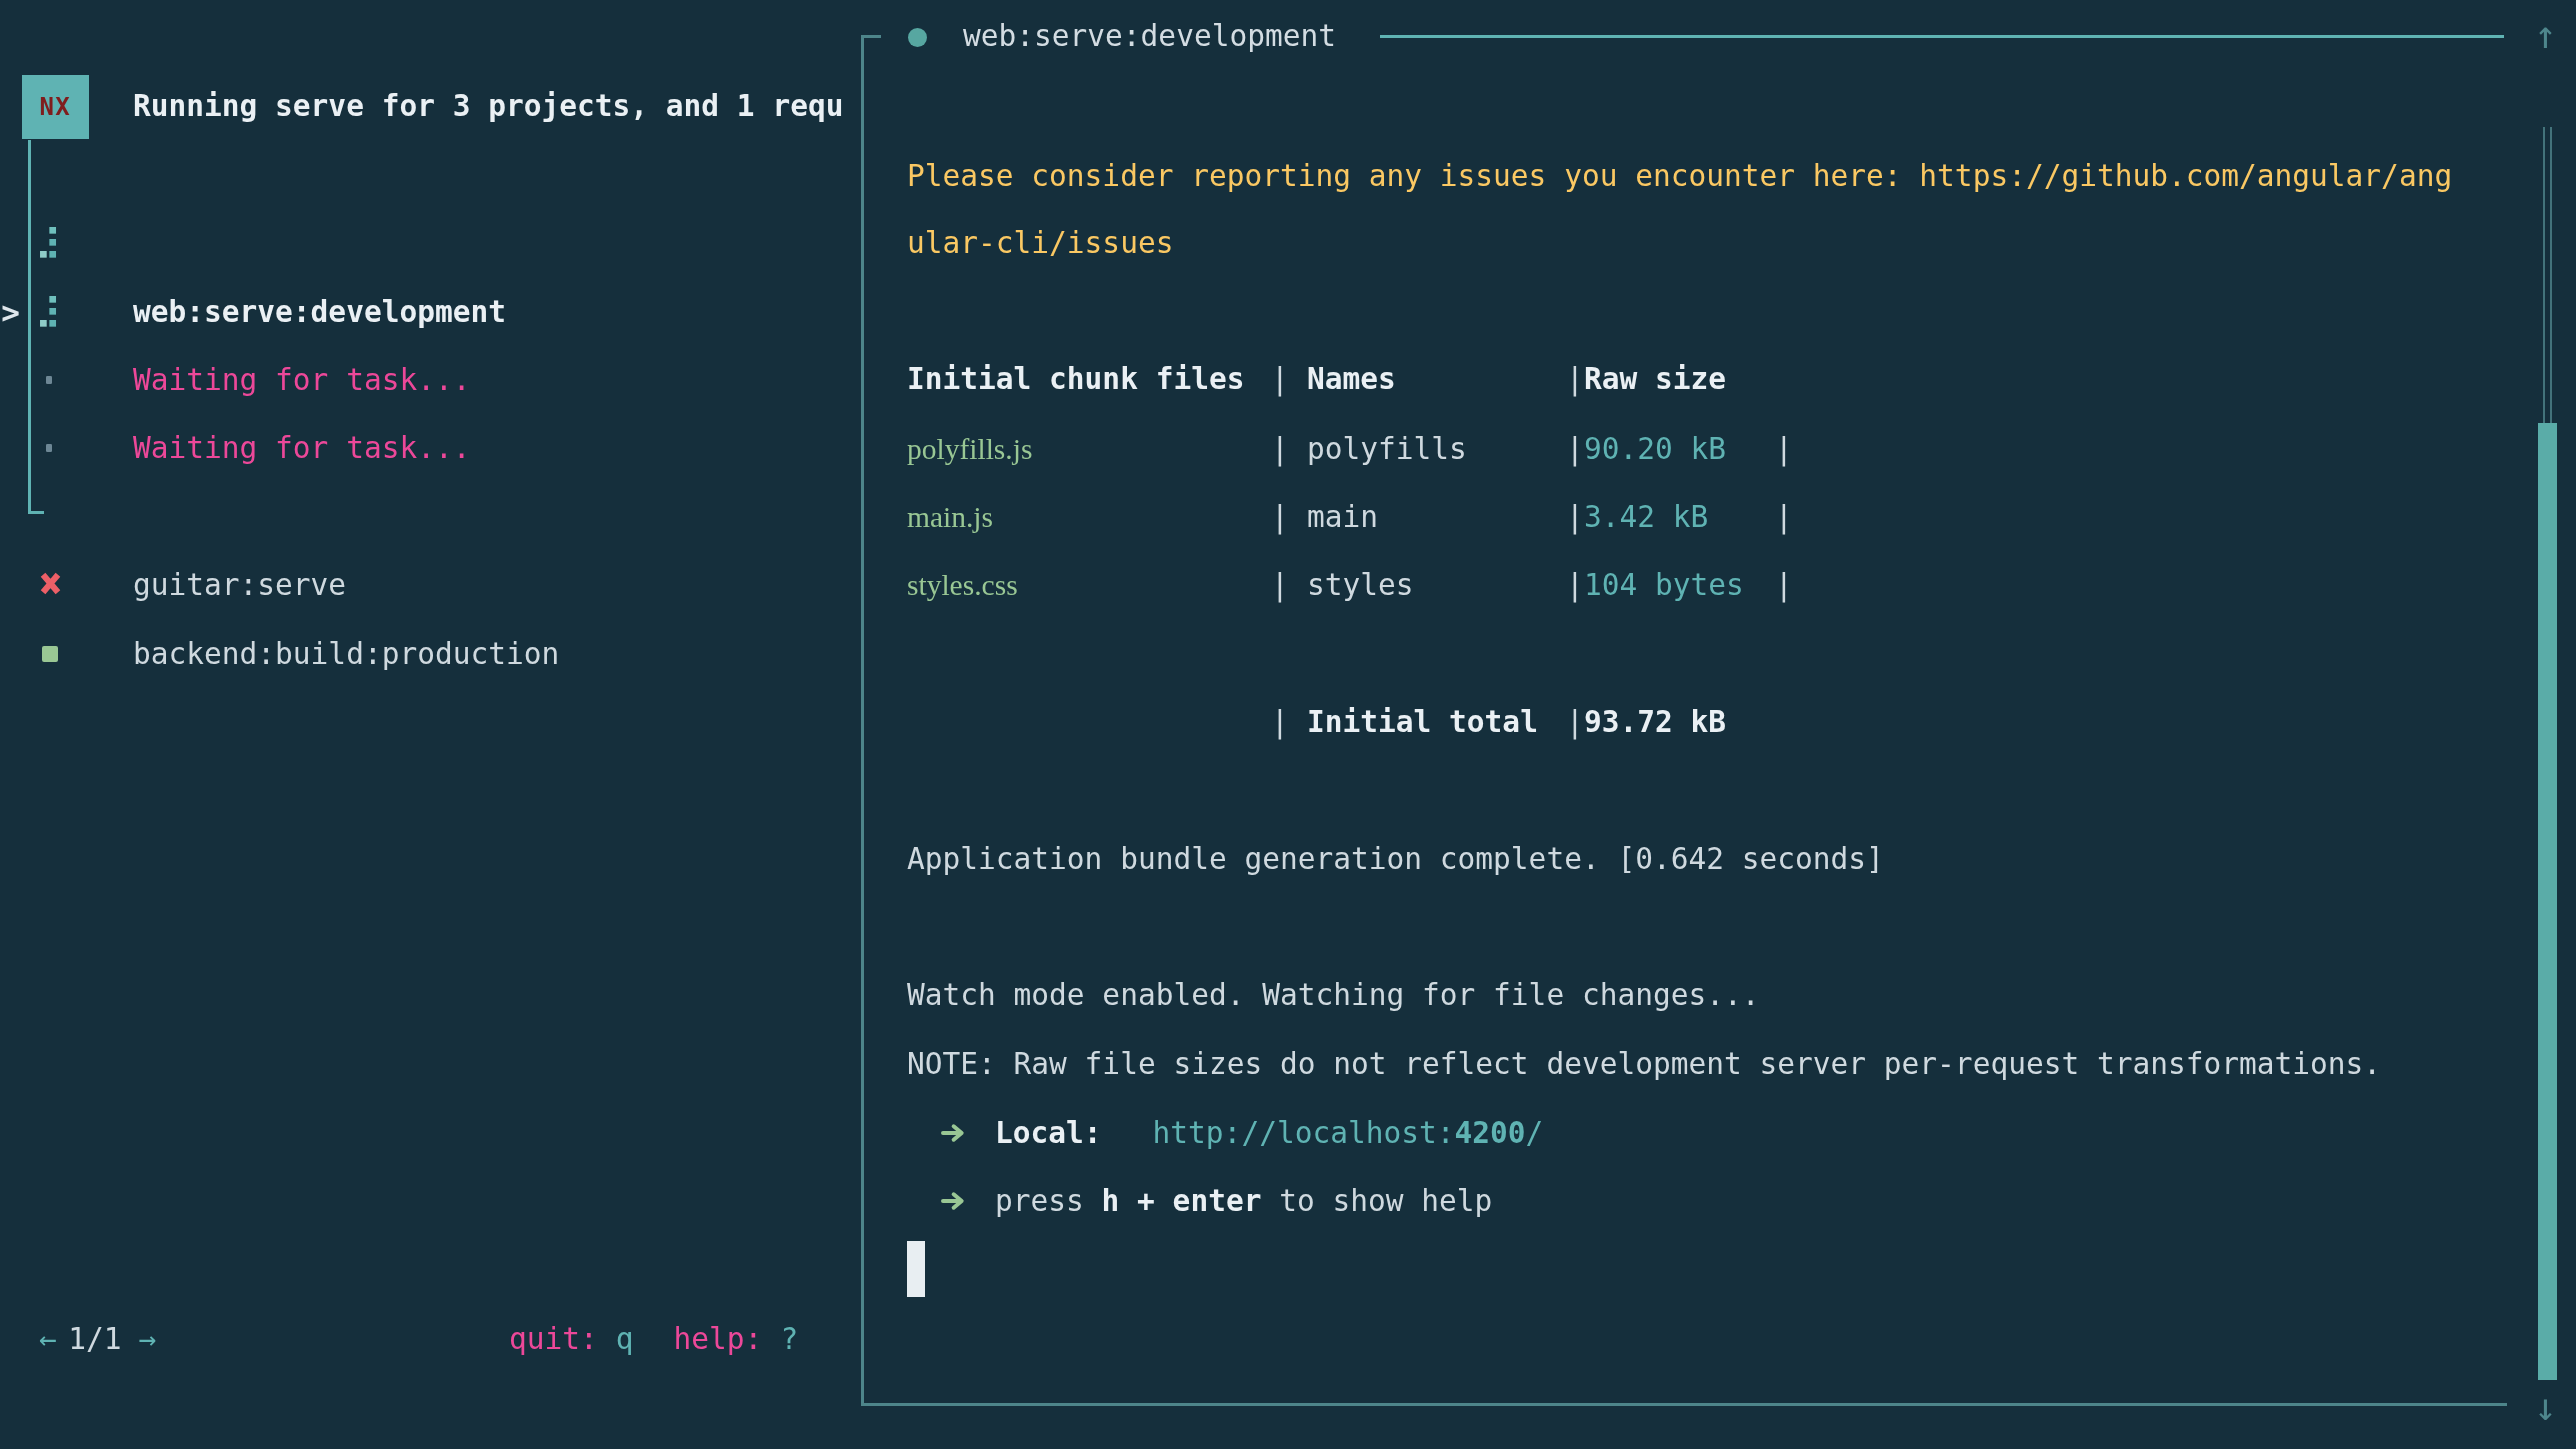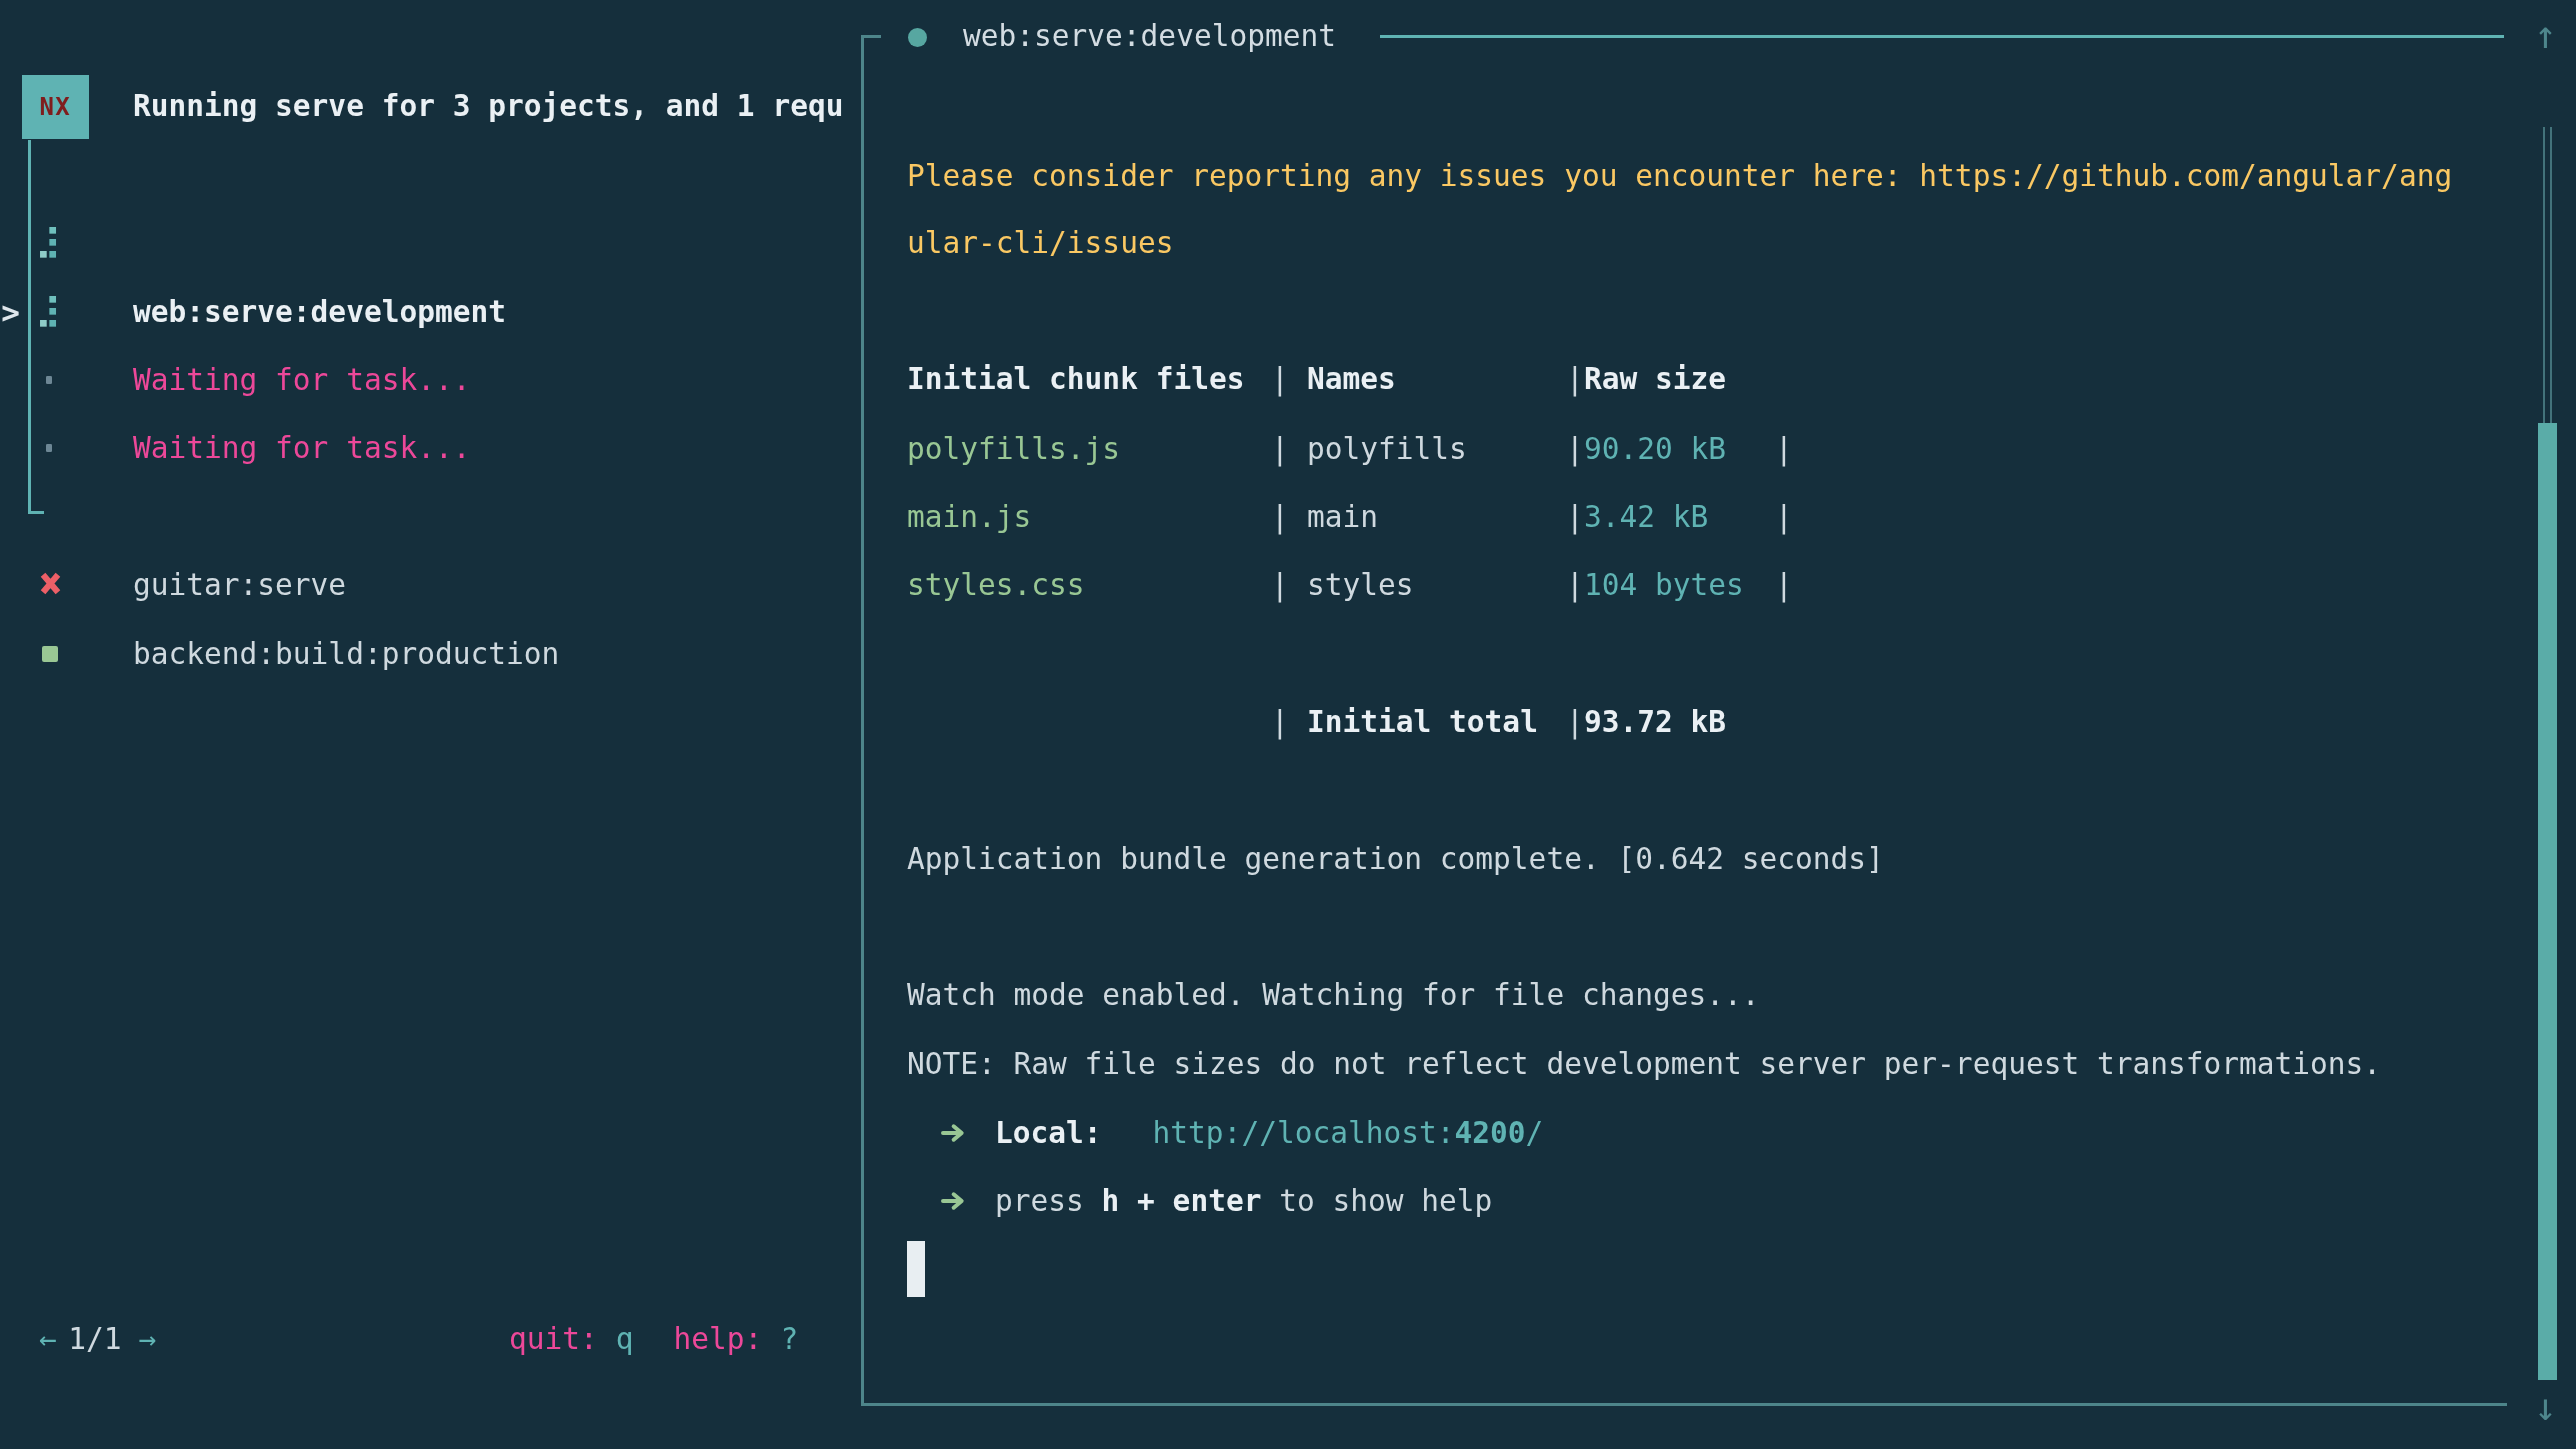--- a/index.html
+++ b/index.html
@@ -11,21 +11,21 @@
     font-size:29.5px;
     color:#cfd9df;
   }
   .abs { position:absolute; }
 
   
   .bold   { font-weight:bold; color:#eaf0f4; }
   .dim    { color:#ec4899; }
   .teal   { color:#5fb3b3; }
   .tealb  { color:#5fb3b3; font-weight:bold; }
-  .green  { color:#99c794; }
+  .green  { color:#99c794;font-family:Liberation Serif, serif; }
   .yellow { color:#fac863; }
 
   
   .nx-badge {
     left:6.7px; top:75px; width:67px; height:64px;
     background:#5fb3b3; color:#7f1d1d;
     display:flex; align-items:center; justify-content:center;
     font-weight:bold; font-size:24px; letter-spacing:1.3px;margin-left:15px;
   }
   .side-header {

